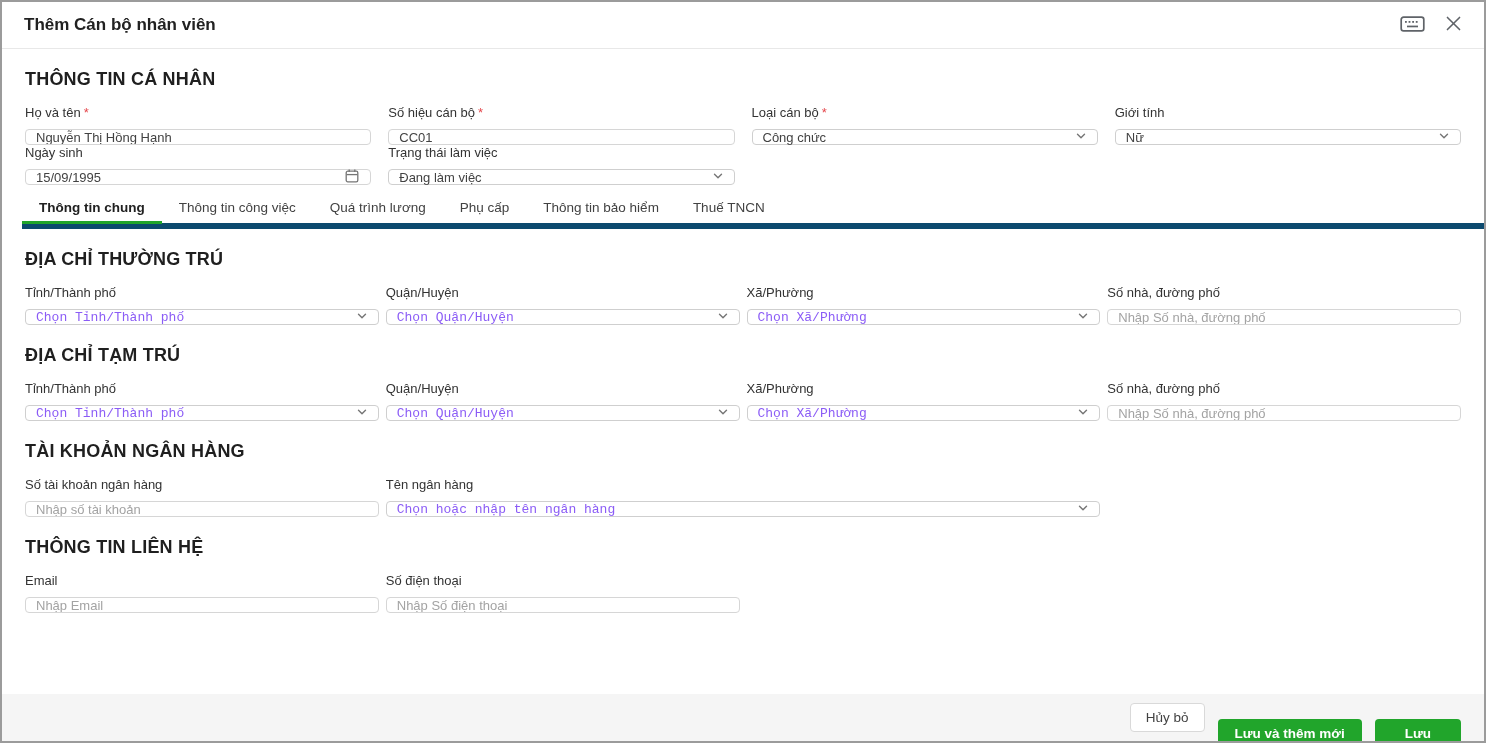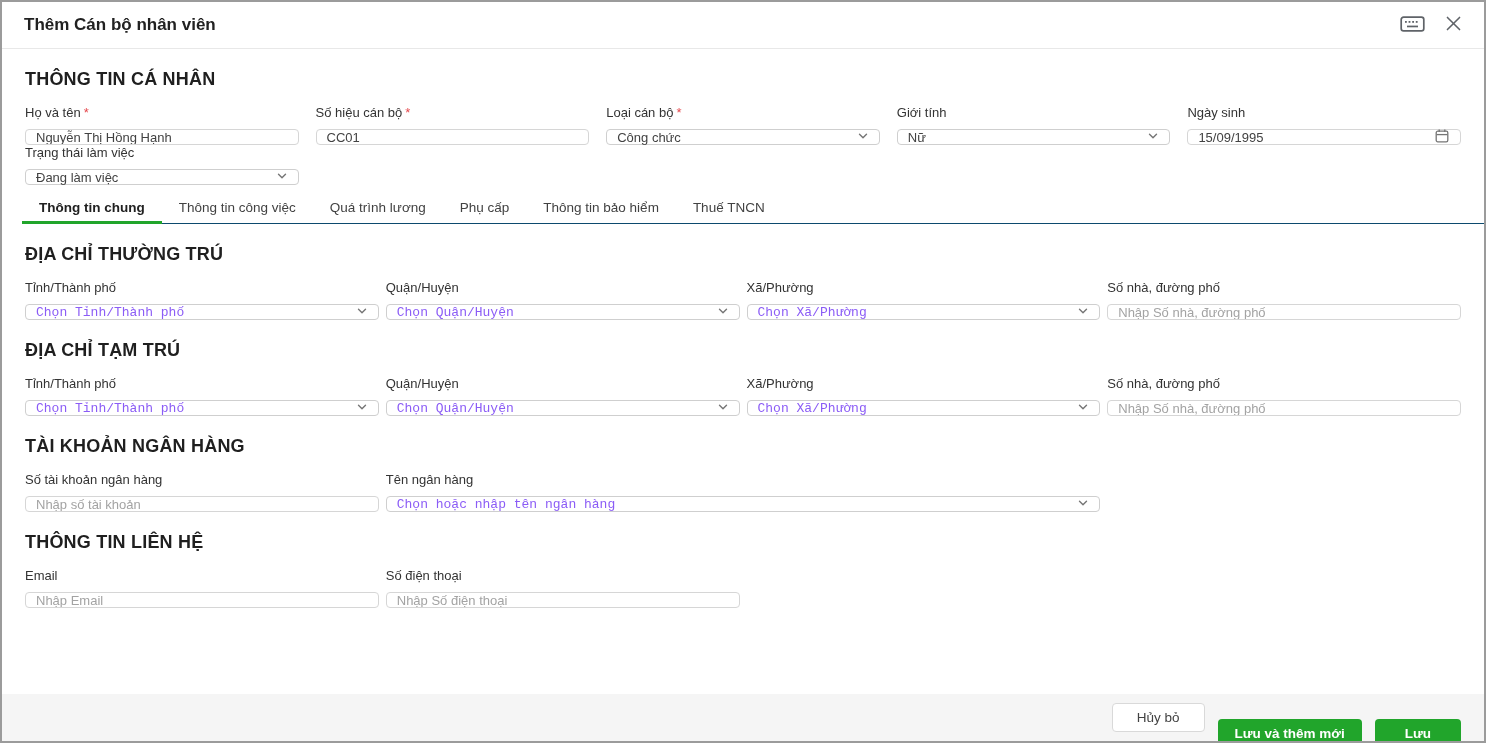--- a/index.html
+++ b/index.html
@@ -26,21 +26,21 @@
   .hdr-icons { margin-left: auto; display: flex; align-items: center; gap: 20px; }
   .icon-btn { display: flex; align-items: center; justify-content: center; cursor: pointer; background: none; border: none; }
   
   .content { flex: 1 1 auto; padding: 0 23px; overflow: hidden; }
   .section-title {
     margin-top: 20px;
     font-size: 18px; font-weight: 700; color: #1f1f1f;
     letter-spacing: .2px;
   }
   .field-row { margin-top: 15px; display: grid; column-gap: 17px; }
-  .grid-6 { grid-template-columns: repeat(5, 1fr); }
+  .grid-6 { grid-template-columns: repeat(4, 1fr); }
   .grid-4 { grid-template-columns: repeat(4, 1fr); gap: 7px; }
   .field {}
   .label { font-size: 13px; color: #333; line-height: 16px; }
   .req { color: #e5484d; margin-left: 3px; }
   .input, .select, .date-wrap {
     margin-top: 8px;
     width: 100%; height: 16px;
     border: 1px solid #d6d6d6; border-radius: 4px;
     background: #fff;
     font-family: "Liberation Sans", sans-serif;
@@ -60,21 +60,21 @@
   .date-wrap input {
     border: none; outline: none; flex: 1 1 auto; width: 100%;
     font-family: "Liberation Sans", sans-serif; font-size: 13px; color: #424242;
     background: transparent;
   }
   .span2 { grid-column: 2 / 4; }
   
   .tabs {
     margin-top: 10px; margin-left: -3px; margin-right: -23px;
     display: flex; align-items: flex-end;
-    border-bottom: 1px solid #0c4a6e;
+    border-bottom: 6px solid #0c4a6e;
   }
   .tab {
     padding: 5px 17px 8px;
     font-size: 13.5px; color: #424242;
     cursor: pointer; position: relative;
     white-space: nowrap;
   }
   .tab.active { font-weight: 700; color: #212121; }
   .tab.active::after {
     content: ""; position: absolute; left: 0; right: 0; bottom: -1px;
@@ -88,21 +88,21 @@
     gap: 13px; padding: 0 23px;
   }
   .btn {
     height: 29px; border-radius: 4px;
     font-family: "Liberation Sans", sans-serif; font-size: 13.5px;
     cursor: pointer;
     display: inline-flex; align-items: center; justify-content: center;
   }
   .btn-cancel {
     background: #fff; border: 1px solid #d9d9d9; color: #424242;
-    padding: 0 24px;
+    padding: 0 15px;
   }
   .btn-green {
     background: var(--green); border: none; color: #fff; font-weight: 700; margin-top: 32px;
   }
   .btn-save-new { padding: 0 17px; }
   .btn-save { padding: 0 30px; }
   :root { --green: #21a52b; }
 </style>
 </head>
 <body>

